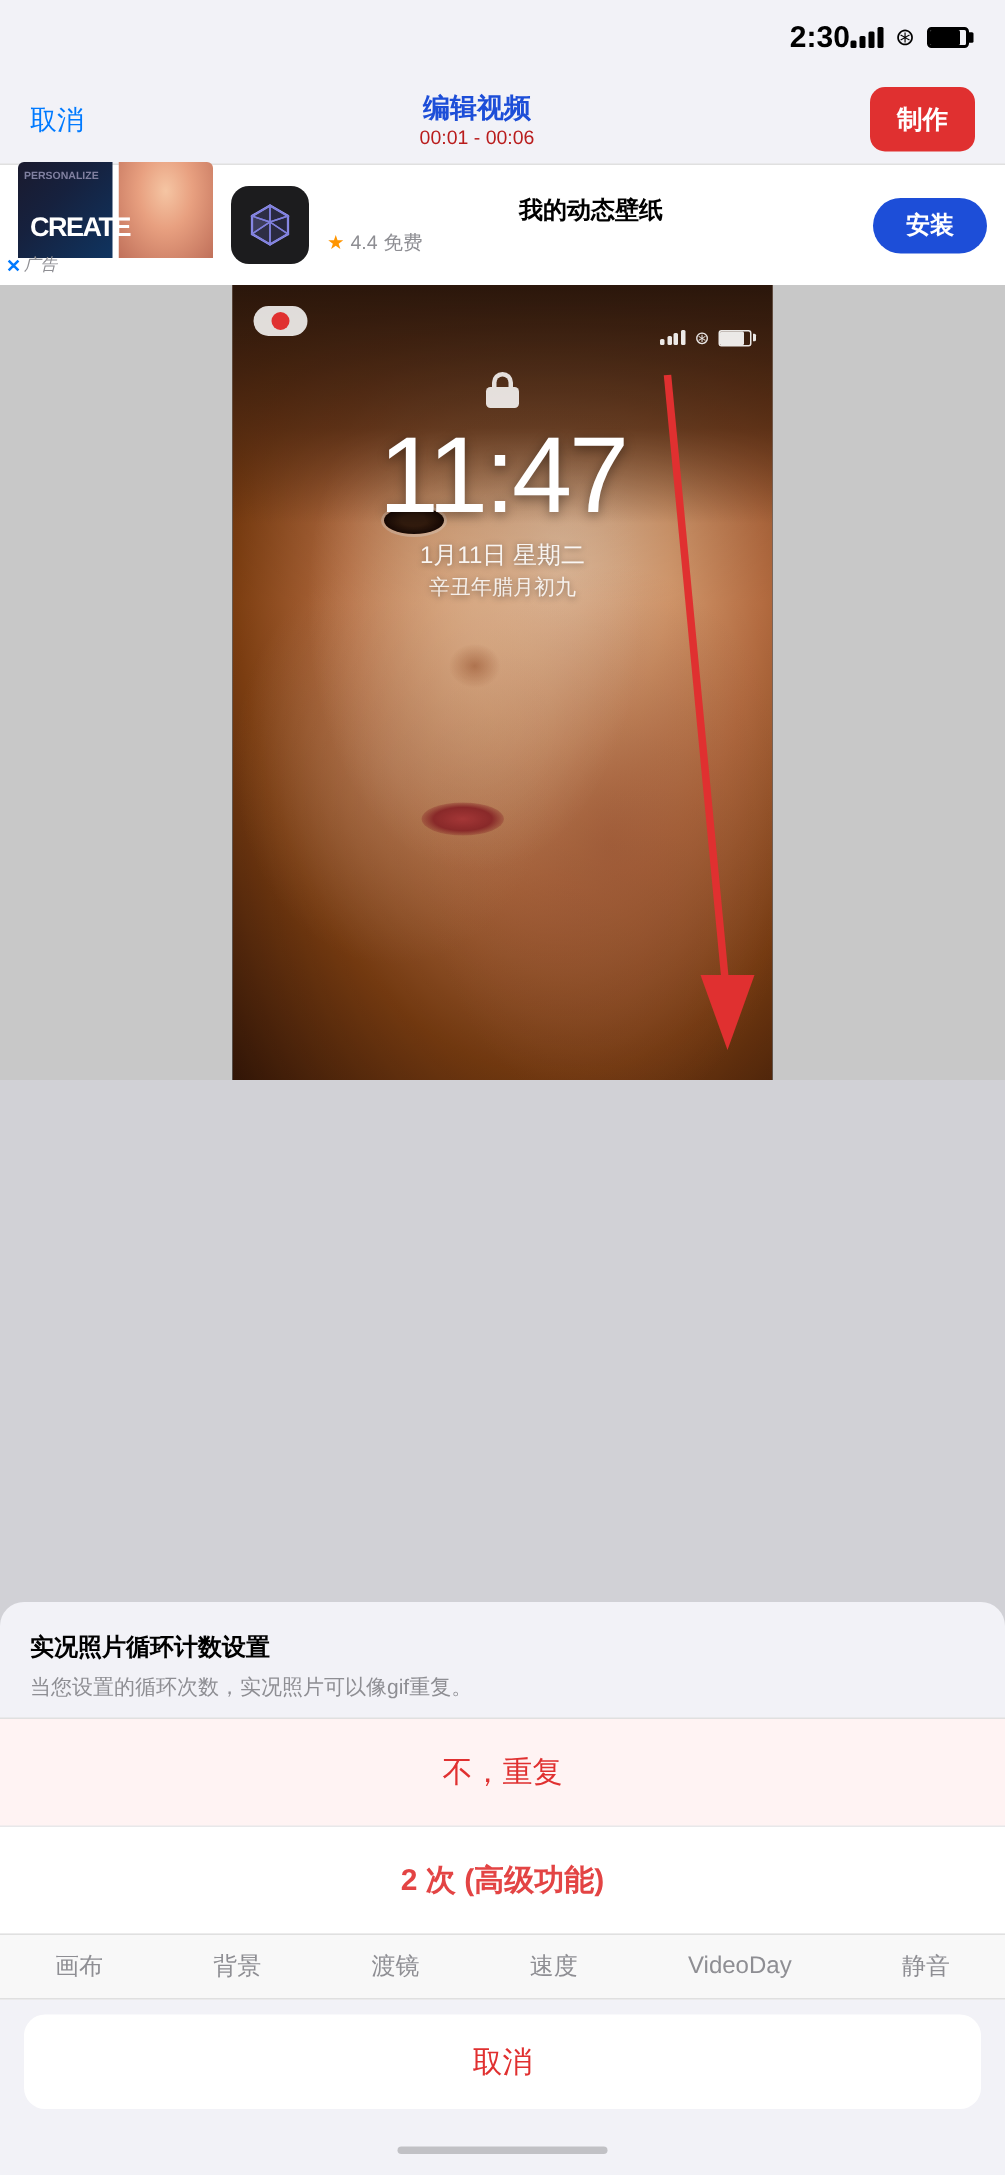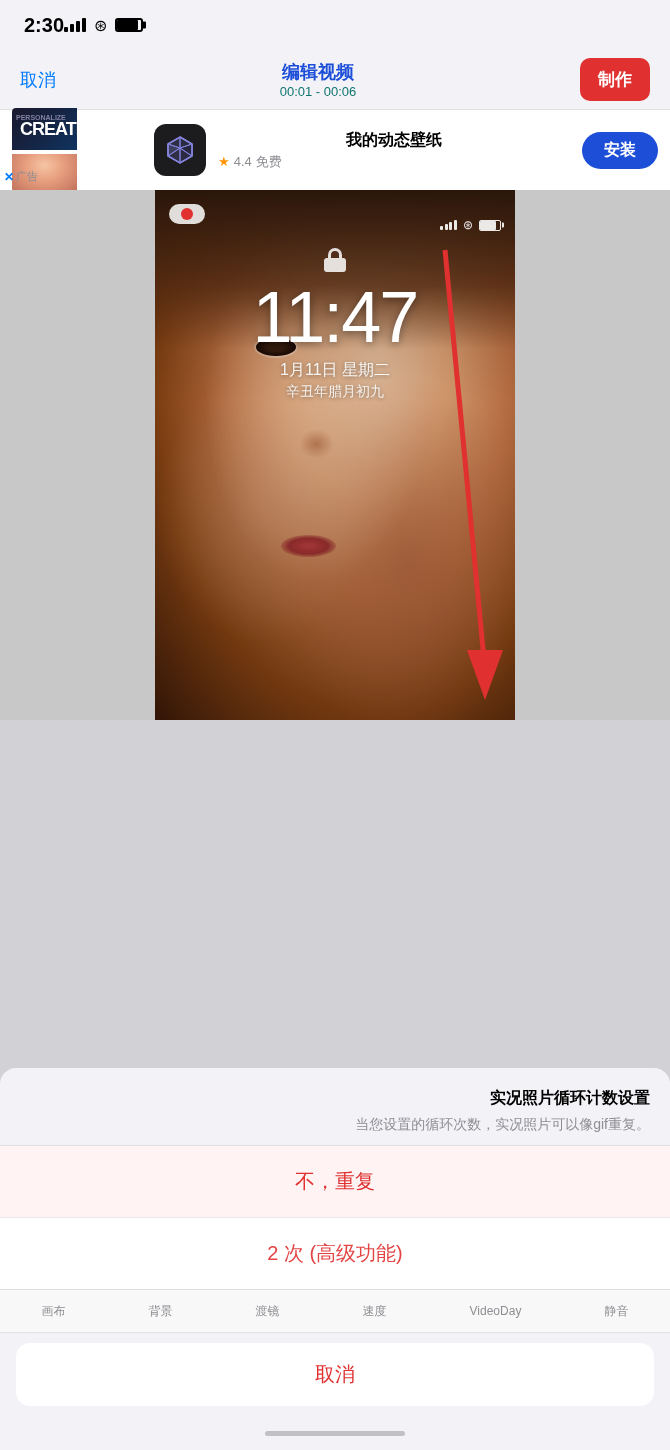--- a/index.html
+++ b/index.html
@@ -12,21 +12,21 @@
       position: relative;
     }
 
     
     .status-bar {
       width: 100%;
       height: 50px;
       background: #f2f2f7;
       display: flex;
       align-items: center;
-      justify-content: flex-start;
+      justify-content: flex-end;
       padding: 0 24px;
     }
     .status-time {
       font-size: 20px;
       font-weight: 600;
       color: #000;
     }
     .status-icons {
       display: flex;
       align-items: center;
@@ -85,21 +85,21 @@
     .header-center {
       text-align: center;
     }
     .header-title {
       font-size: 18px;
       font-weight: 600;
       color: #1d4ed8;
     }
     .header-subtitle {
       font-size: 13px;
-      color: #0f766e;
+      color: #b91c1c;
     }
     .header-action {
       background: #e03030;
       color: #fff;
       border: none;
       border-radius: 10px;
       padding: 10px 18px;
       font-size: 17px;
       font-weight: 600;
       cursor: pointer;
@@ -117,21 +117,20 @@
       position: relative;
     }
     .ad-images {
       display: flex;
       gap: 4px;
       width: 130px;
       height: 84px;
       flex-shrink: 0;
       overflow: hidden;
       border-radius: 4px;
-      flex-direction: column;
     }
     .ad-img-1 {
       width: 65px;
       height: 64px;
       background: linear-gradient(135deg, #1a1a2e 0%, #16213e 40%, #0f3460 100%);
       display: flex;
       flex-direction: column;
       align-items: center;
       justify-content: center;
       font-size: 8px;
@@ -227,20 +226,21 @@
       color: #007aff;
     }
     .ad-x {
       color: #007aff;
       font-size: 12px;
       font-weight: bold;
     }
     .ad-text {
       color: #8e8e93;
       font-size: 11px;
+      font-style: italic;
     }
 
     
     .video-area {
       width: 100%;
       height: 530px;
       background: #c8c8c8;
       position: relative;
       display: flex;
       justify-content: center;
@@ -430,21 +430,21 @@
       position: absolute;
       bottom: 0;
       left: 0;
       right: 0;
       background: #f2f2f7;
       border-radius: 16px 16px 0 0;
       z-index: 20;
     }
     .sheet-header {
       padding: 20px 20px 10px;
-      text-align: right;
+      text-align: left;
       border-bottom: 1px solid #e0e0e0;
     }
     .sheet-title {
       font-size: 16px;
       font-weight: 600;
       color: #000;
       margin-bottom: 6px;
     }
     .sheet-desc {
       font-size: 14px;
@@ -469,34 +469,35 @@
     }
     .sheet-option:last-child {
       border-bottom: none;
     }
     .sheet-option.selected {
       background: #fff3f3;
     }
     .sheet-option.premium {
       color: #e03030;
       opacity: 0.9;
+      font-weight: bold;
     }
 
     
     .toolbar-strip {
       background: #f8f8f8;
       height: 44px;
       display: flex;
       align-items: center;
       justify-content: space-around;
       border-top: 1px solid #e0e0e0;
       border-bottom: 1px solid #e0e0e0;
     }
     .toolbar-item {
-      font-size: 12px;
+      font-size: 16px;
       color: #8e8e93;
       text-align: right;
     }
 
     
     .cancel-sheet {
       width: calc(100% - 32px);
       margin: 10px 16px;
       padding: 18px;
       background: #fff;

